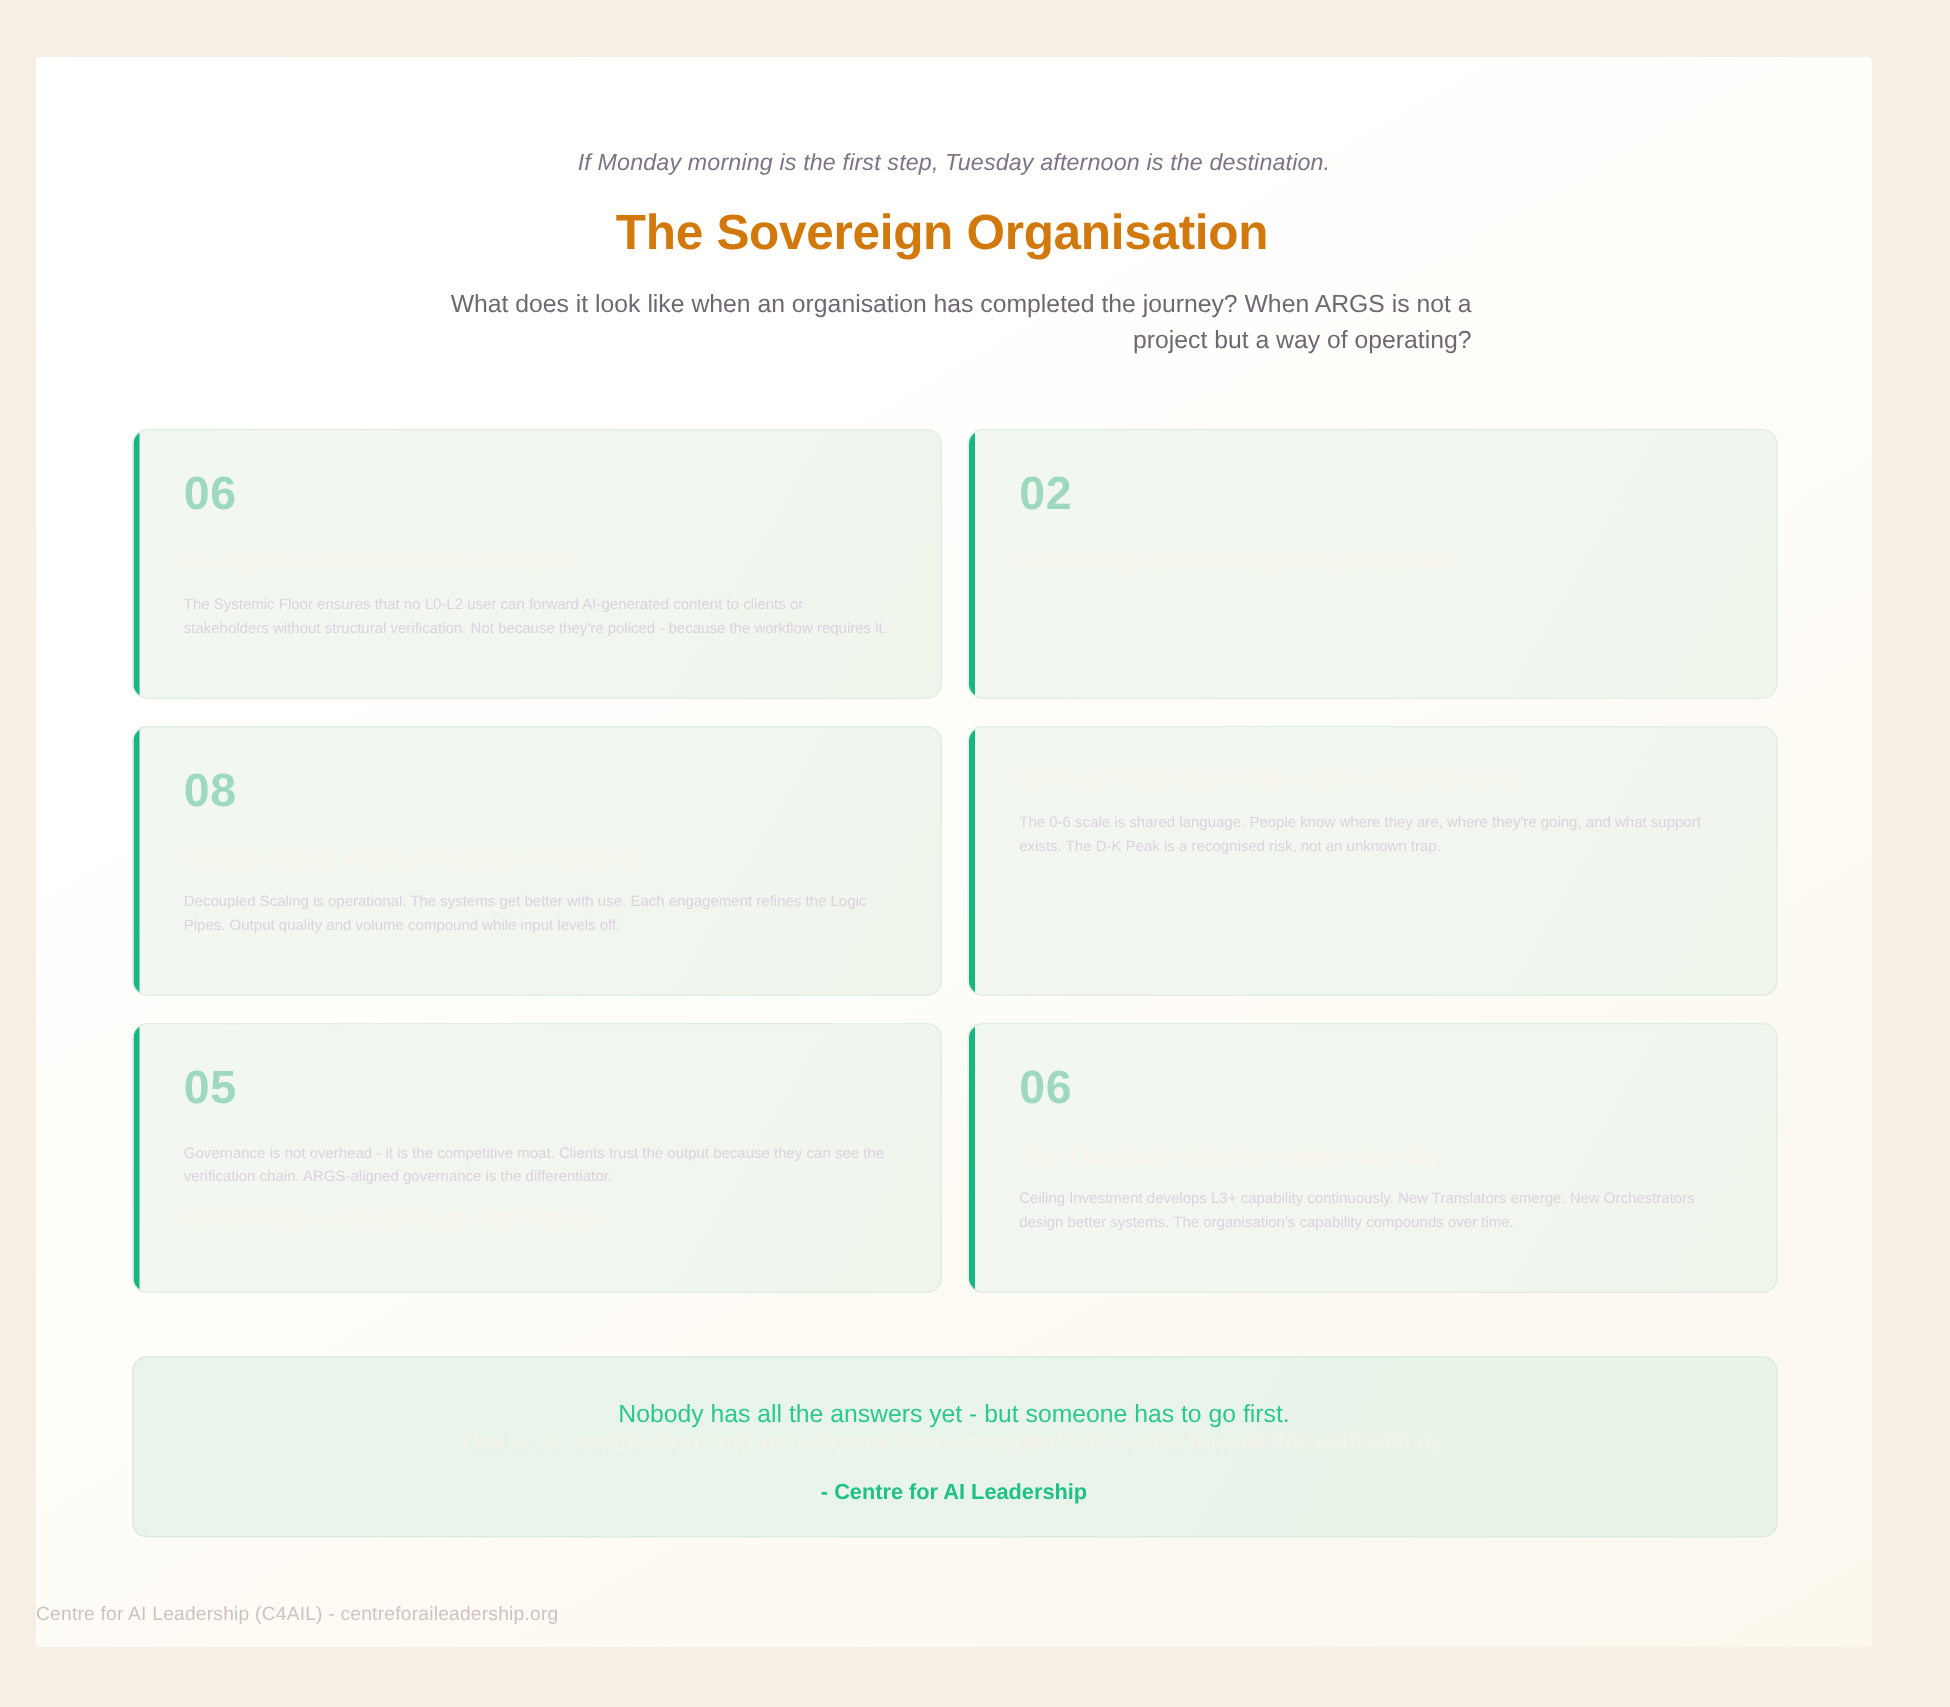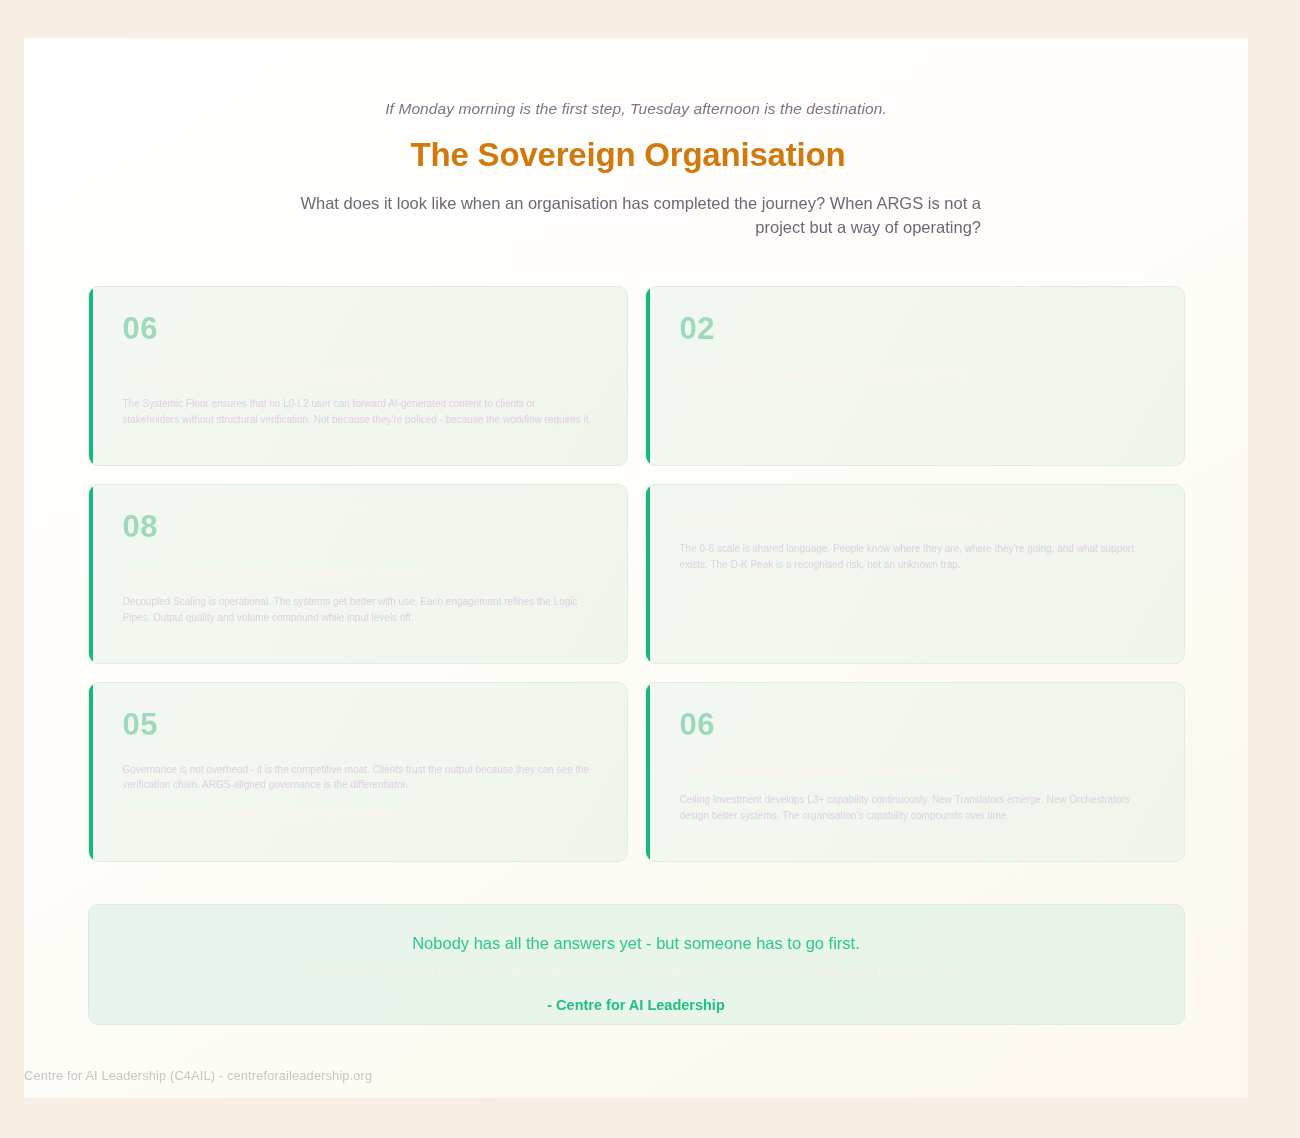--- a/index.html
+++ b/index.html
@@ -120,21 +120,20 @@
     box-sizing: border-box;
     border: 1px solid #d9ecdf;
     border-radius: 10px;
     background: linear-gradient(120deg, #e8f4ec 0%, #e9f4ea 55%, #e9f3e7 100%);
     text-align: center;
     padding-top: 29px;
   }
   #closing-line-1 {
     font-size: 16.5px;
     color: #2cc98d;
-    margin-bottom: 10px;
   }
   #closing-line-2 {
     font-size: 16px;
     color: #f6f2e6;
     margin-bottom: 16px;
   }
   #closing-attribution {
     font-size: 14.5px;
     font-weight: bold;
     color: #1fc189;

